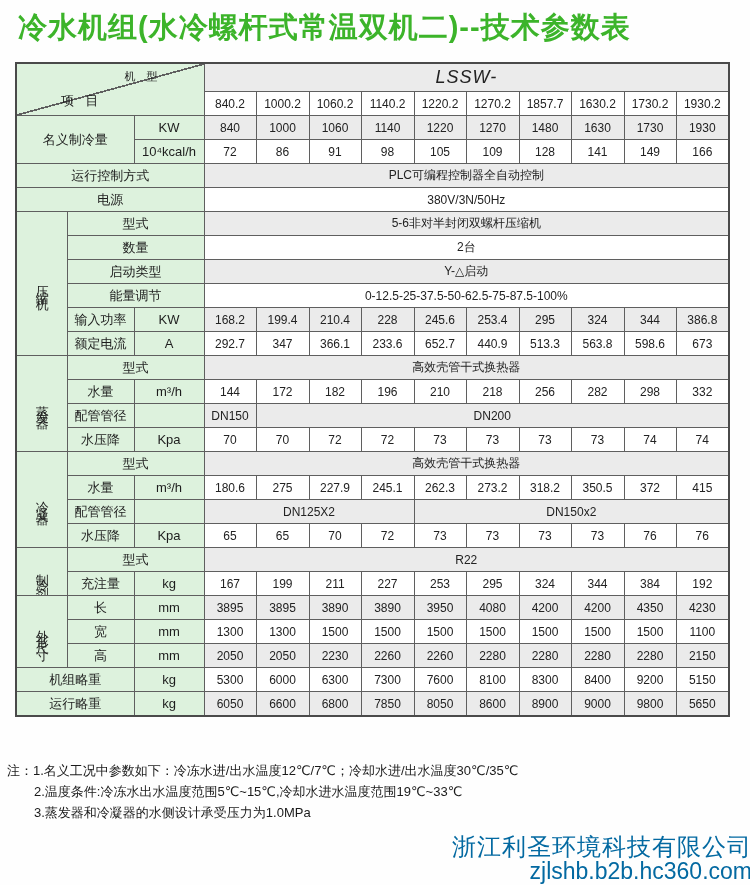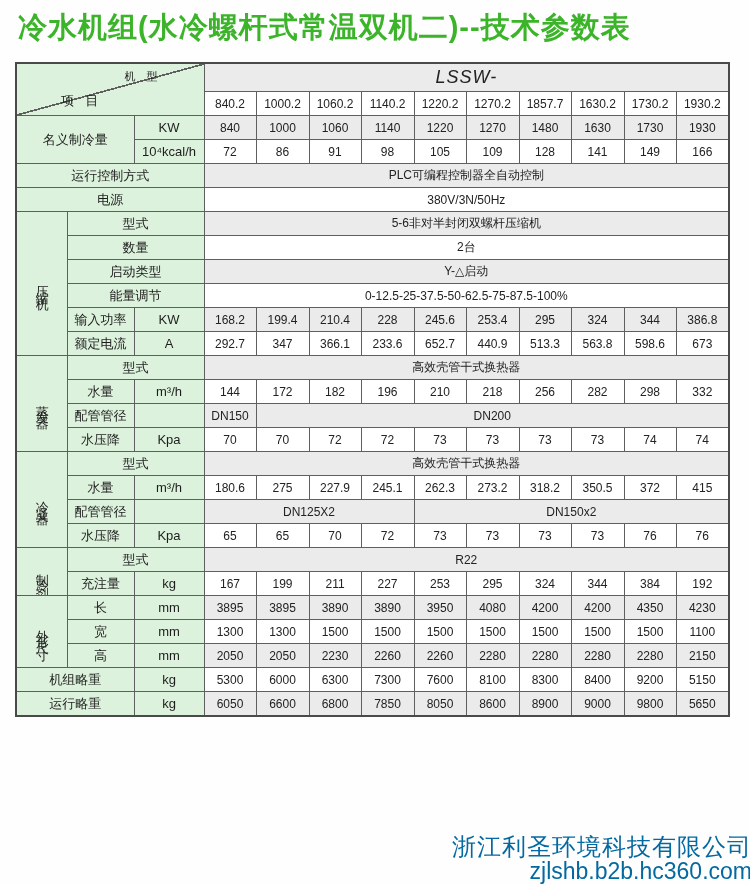--- a/index.html
+++ b/index.html
@@ -335,20 +335,23 @@
           <td class="v">8600</td>
           <td class="v">8900</td>
           <td class="v">9000</td>
           <td class="v">9800</td>
           <td class="v">5650</td>
       </tr>
     </tbody>
   </table>
 
   <div class="notes">
+    <div class="n-first"><span>注：</span><span>1.名义工况中参数如下：冷冻水进/出水温度12℃/7℃；冷却水进/出水温度30℃/35℃</span></div>
+    <div class="n-item">2.温度条件:冷冻水出水温度范围5℃~15℃,冷却水进水温度范围19℃~33℃</div>
+    <div class="n-item">3.蒸发器和冷凝器的水侧设计承受压力为1.0MPa</div>
   </div>
 
   <div class="watermark">
     <div class="wm-company">浙江利圣环境科技有限公司</div>
     <div class="wm-url">zjlshb.b2b.hc360.com</div>
   </div>
 
 </div>
 
 </body></html>

